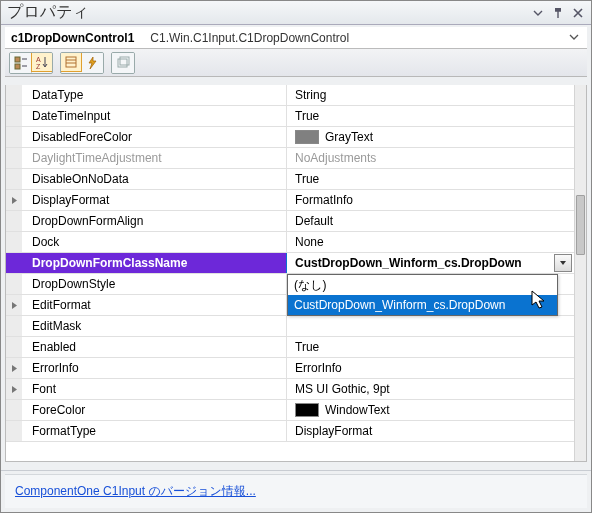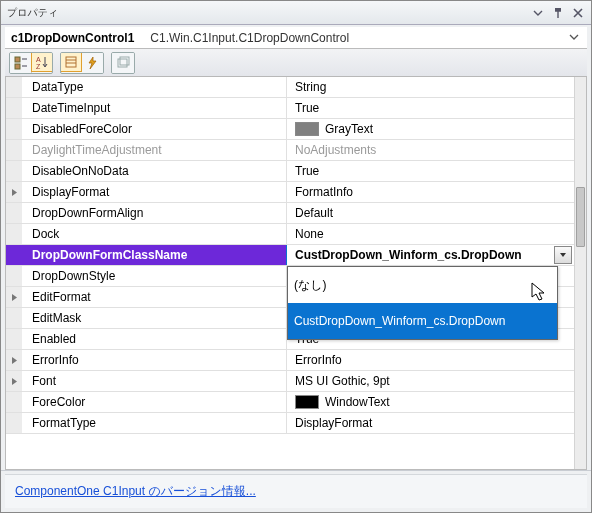--- a/index.html
+++ b/index.html
@@ -1,49 +1,49 @@
 <!DOCTYPE html>
 <html><head>
 <meta charset="utf-8">
 <style>
   * { box-sizing: border-box; margin: 0; padding: 0; }
   body { font-family: "MS UI Gothic", "Yu Gothic", "Meiryo", sans-serif; font-size: 12px; background: #fff; }
   .window { width: 592px; height: 513px; border: 1px solid #888; background: #eef0f2; display: flex; flex-direction: column; }
   .titlebar { background: linear-gradient(#f5f7f9,#e4e8ec); height: 24px; display: flex; align-items: center; padding: 0 6px; border-bottom: 1px solid #aab; }
-  .titlebar-title { flex: 1; font-size: 10px; color: #333; }
+  .titlebar-title { flex: 1; font-size: 16px; color: #333; }
   .titlebar-btns { display: flex; gap: 6px; align-items: center; }
   .titlebar-btn { width: 14px; height: 14px; display: flex; align-items: center; justify-content: center; color: #556; }
   .titlebar-btn svg { width: 12px; height: 12px; }
   .selector-row { background: #fff; height: 22px; display: flex; align-items: center; padding: 0 6px; border-bottom: 1px solid #bbb; margin: 2px 4px 0 4px; }
   .selector-name { font-weight: bold; color: #000; margin-right: 16px; }
   .selector-type { color: #333; flex: 1; }
   .selector-row .chev { width: 14px; text-align: center; color: #666; }
   .toolbar { background: linear-gradient(#f2f3f5,#e4e6eb); height: 28px; display: flex; align-items: center; padding: 0 4px; gap: 1px; border-bottom: 1px solid #b8b8b8; margin: 0 4px; }
   .tool-group { display: flex; border: 1px solid #9aa; border-radius: 2px; overflow: hidden; margin-right: 6px; background: #f4f6f8; }
   .tool-btn { width: 22px; height: 20px; display: flex; align-items: center; justify-content: center; background: #f4f6f8; border-right: 1px solid #c5c9cf; }
   .tool-btn:last-child { border-right: none; }
   .tool-btn.active { background: #fff2cc; border: 1px solid #e0a030; margin: -1px; z-index: 1; }
   .tool-btn svg { width: 14px; height: 14px; }
-  .grid-area { flex: 1; background: #fff; margin: 0 4px; border: 1px solid #bbb; border-top: none; position: relative; overflow: hidden; }
+  .grid-area { flex: 1; background: #fff; margin: 8px 4px; border: 1px solid #bbb; border-top: none; position: relative; overflow: hidden; }
   .prop-grid { position: absolute; left: 0; right: 12px; top: 0; bottom: 0; overflow: hidden; }
   .prop-row { display: flex; height: 21px; align-items: center; border-bottom: 1px solid #e0e0e0; position: relative; }
   .gutter { width: 16px; height: 100%; background: #ececec; display: flex; align-items: center; justify-content: center; color: #666; font-size: 10px; }
   .prop-name { width: 265px; padding-left: 10px; display: flex; align-items: center; height: 100%; border-right: 1px solid #e0e0e0; color: #000; white-space: nowrap; overflow: hidden; }
   .prop-name.disabled { color: #9a9a9a; }
   .prop-val { flex: 1; padding-left: 8px; display: flex; align-items: center; height: 100%; color: #000; white-space: nowrap; }
   .prop-val.disabled { color: #9a9a9a; }
   .color-swatch { width: 24px; height: 14px; border: 1px solid #888; margin-right: 6px; }
   .prop-row.selected { background: #0a73d0; color: #fff; }
   .prop-row.selected .prop-name, .prop-row.selected .gutter { background: #6d28d9; color: #fff; border-right-color: #0a73d0; font-weight: bold; }
   .prop-row.selected .prop-val { background: #fff; color: #000; font-weight: bold; }
   .prop-row.selected .prop-val .dd-btn { width: 18px; height: 18px; border: 1px solid #888; background: linear-gradient(#fafafa,#dcdcdc); display: flex; align-items: center; justify-content: center; margin-left: auto; margin-right: 2px; }
   .scrollbar { position: absolute; right: 0; top: 0; bottom: 0; width: 12px; background: #ececec; border-left: 1px solid #d4d4d4; }
   .scroll-thumb { position: absolute; left: 1px; right: 1px; top: 110px; height: 60px; background: #c8c8c8; border: 1px solid #a0a0a0; border-radius: 1px; }
   .dropdown-pop { position: absolute; left: 281px; top: 189px; width: 271px; background: #fff; border: 1px solid #666; z-index: 10; box-shadow: 1px 1px 3px rgba(0,0,0,0.2); }
-  .dd-item { height: 36px; display: flex; align-items: center; padding: 0 6px; font-size: 12px; }
+  .dd-item { height: 20px; display: flex; align-items: center; padding: 0 6px; font-size: 12px; }
   .dd-item.sel { background: #0a73d0; color: #fff; }
   .cursor { position: absolute; left: 525px; top: 205px; z-index: 20; pointer-events: none; }
   .footer-sep { height: 4px; background: #eef0f2; border-top: 1px solid #c8ccd2; }
   .footer-link { padding: 8px 10px; background: #f4f6f8; border-top: 1px solid #d4d8dc; margin: 0 4px 4px 4px; }
   .footer-link a { color: #1850d8; font-size: 12px; }
 </style>
 </head>
 <body>
 
 <div class="window">

